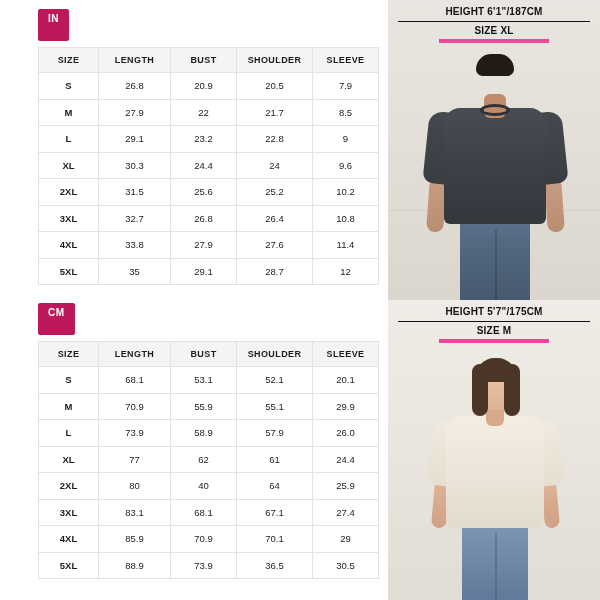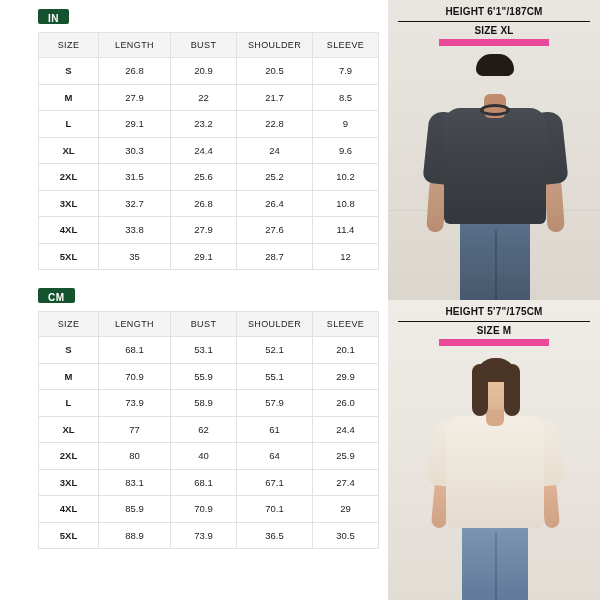--- a/index.html
+++ b/index.html
@@ -19,26 +19,26 @@
   
   .left-col {
     position: absolute;
     left: 0; top: 0;
     width: 388px; height: 600px;
     padding: 8px 10px 0 10px;
   }
 
   .unit-badge {
     display: inline-block;
-    background: #14532d;
+    background: #be185d;
     color: #ffffff;
     font-size: 10px;
     font-weight: bold;
     letter-spacing: 0.5px;
-    padding: 4px 10px 0 10px;
+    padding: 4px 10px 17px 10px;
     border-radius: 2px;
     margin-left: 28px;
   }
 
   table.size-table {
     width: 340px;
     margin: 6px 0 0 28px;
     border-collapse: collapse;
     background: #ffffff;
     table-layout: fixed;
@@ -47,21 +47,21 @@
   table.size-table td {
     border: 1px solid #e2e2e2;
     text-align: center;
     font-size: 9.5px;
     color: #1c1c1c;
     height: 26.5px;
     padding: 0;
   }
   table.size-table thead th {
     background: #f4f4f4;
-    font-weight: normal;
+    font-weight: bold;
     font-size: 9px;
     letter-spacing: 0.4px;
     height: 25px;
   }
   table.size-table tbody td.size-cell {
     font-weight: bold;
     font-size: 9.5px;
   }
   table.size-table col.c-size { width: 60px; }
   table.size-table col.c-len { width: 72px; }
@@ -95,21 +95,21 @@
     font-size: 10px;
     font-weight: bold;
     color: #111;
     letter-spacing: 0.2px;
     line-height: 14px;
     border-bottom: 1px solid #111;
     padding-bottom: 2px;
     margin-bottom: 2px;
   }
   .spec-line.last {
-    border-bottom: 7px solid #ec4899;
+    border-bottom: 4px solid #ec4899;
     width: 110px;
     margin: 0 auto;
     padding-bottom: 1px;
   }
 
   
   .ph1 {
     position: absolute;
     inset: 0;
     background: linear-gradient(180deg,#e9e6e1 0%, #e2ded7 55%, #dbd6cd 100%);

